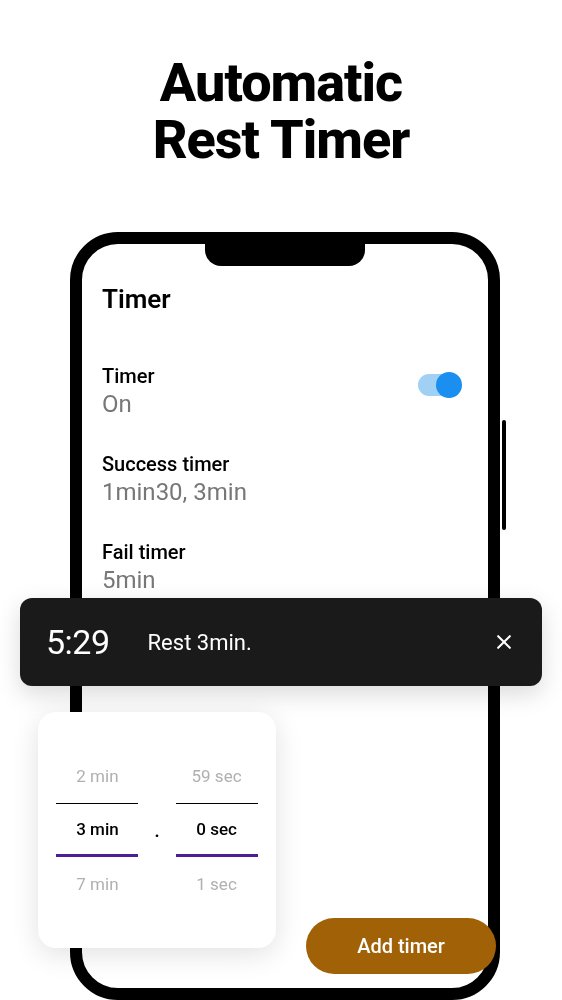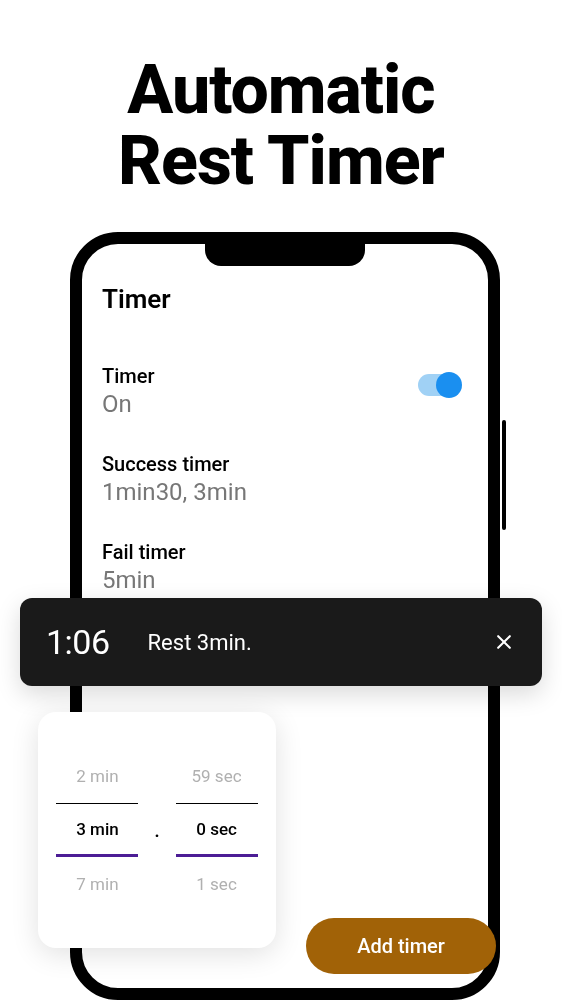--- a/index.html
+++ b/index.html
@@ -12,21 +12,21 @@
     body {
       width: 562px;
       height: 1000px;
       background: #ffffff;
       position: relative;
       overflow: hidden;
     }
     
     .page-title {
       text-align: center;
-      font-size: 68px;
+      font-size: 54px;
       font-weight: 800;
       color: #000000;
       letter-spacing: -1px;
       line-height: 1.05;
       margin-top: 55px;
     }
     
     .phone-frame {
       position: absolute;
       left: 70px;
@@ -258,21 +258,21 @@
     <div class="setting-row">
       <div>
         <div class="setting-label">Fail timer</div>
         <div class="setting-value">5min</div>
       </div>
     </div>
   </div>
 </div>
 
 <div class="toast">
-  <div class="toast-time">1:06</div>
+  <div class="toast-time">5:29</div>
   <div class="toast-message">Rest 3min.</div>
   <div class="toast-close">
     <svg viewBox="0 0 24 24" fill="none" stroke="#ffffff" stroke-width="2.5" stroke-linecap="round">
       <line x1="5" y1="5" x2="19" y2="19"></line>
       <line x1="19" y1="5" x2="5" y2="19"></line>
     </svg>
   </div>
 </div>
 
 <div class="picker-card">

